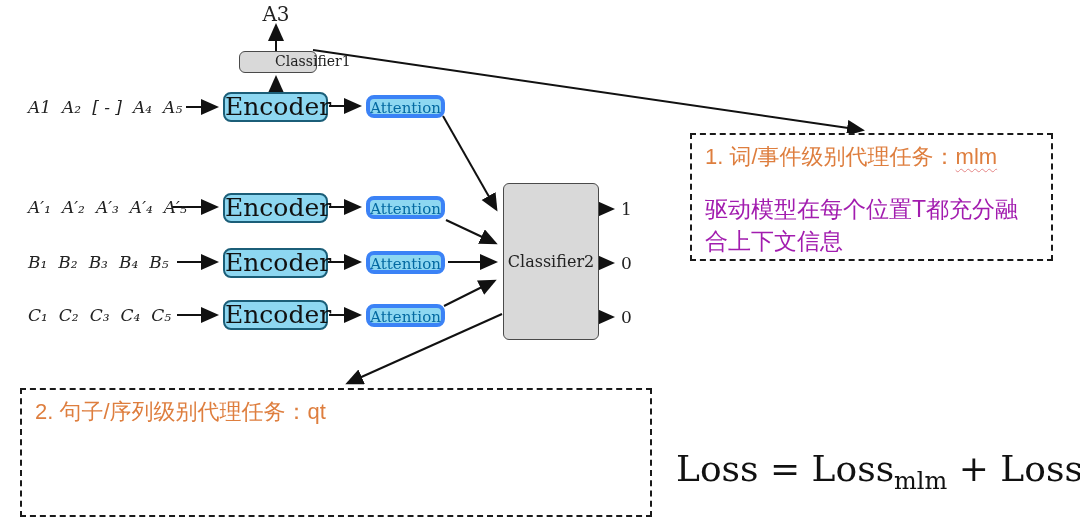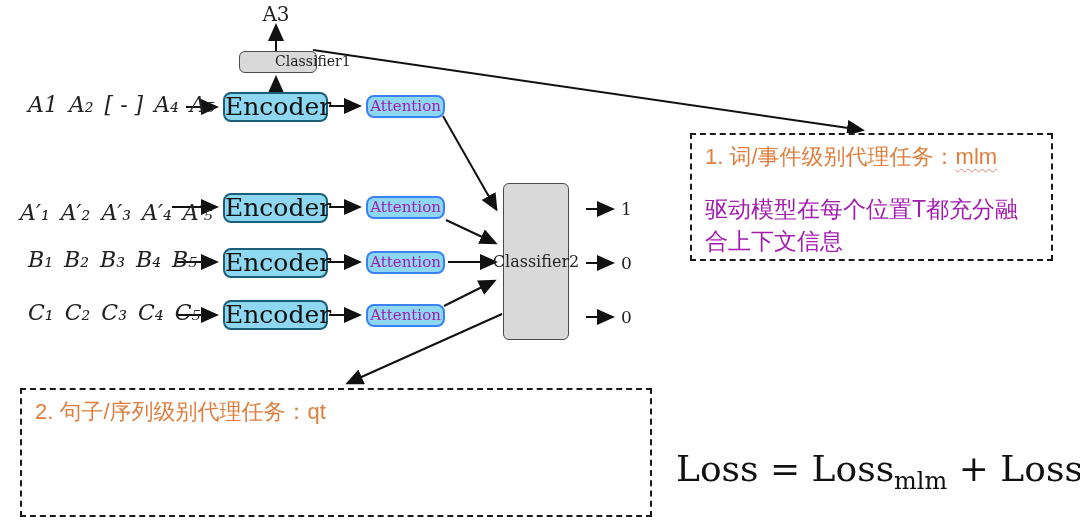--- a/index.html
+++ b/index.html
@@ -7,35 +7,35 @@
     position:relative;width:1080px;height:532px;background:#ffffff;
     font-family:"Liberation Sans", sans-serif;overflow:hidden;
   }
   .arrows{position:absolute;left:0;top:0;z-index:1;}
   .node{position:absolute;z-index:2;box-sizing:border-box;text-align:center;}
   .encoder{
     width:105px;height:30px;background:#8dd7f1;border:2px solid #1b5e78;border-radius:8px;
     font-family:"DejaVu Serif", serif;font-size:25px;line-height:26px;color:#111;
   }
   .attention{
-    width:79px;height:23px;background:#8dd7f1;border:2px solid #3b82f6;border-radius:8px;
-    font-family:"DejaVu Serif", serif;font-size:15px;line-height:19px;color:#a21caf;
+    width:79px;height:23px;background:#8dd7f1;border:4px solid #3b82f6;border-radius:8px;
+    font-family:"DejaVu Serif", serif;font-size:15px;line-height:19px;color:#0369a1;
   }
   .classifier1{
     width:78px;height:22px;background:#d9d9d9;border:1.5px solid #4a4a4a;border-radius:6px;
     font-family:"DejaVu Serif", serif;font-size:14px;line-height:19px;color:#222;padding-left:35px;
   }
   .classifier2{
-    width:66px;height:157px;background:#d9d9d9;border:1.5px solid #4a4a4a;border-radius:6px;
+    width:96px;height:157px;background:#d9d9d9;border:1.5px solid #4a4a4a;border-radius:6px;
     font-family:"DejaVu Serif", serif;font-size:16px;color:#222;
     display:flex;align-items:center;justify-content:center;
   }
   .tokens{
     position:absolute;z-index:2;display:flex;gap:11px;height:20px;align-items:flex-end;
-    font-family:"DejaVu Serif", serif;font-style:italic;font-size:22px;color:#222;
+    font-family:"DejaVu Serif", serif;font-style:italic;font-size:17px;color:#222;
   }
   .tokens span{white-space:nowrap;}
   .a3{
     position:absolute;z-index:2;font-family:"DejaVu Serif", serif;font-size:20px;color:#222;text-align:center;
   }
   .out{
     position:absolute;z-index:2;font-family:"DejaVu Serif", serif;font-size:17px;color:#222;
   }
   .dashed-box{
     position:absolute;z-index:2;border:2px dashed #1a1a1a;background:#ffffff;box-sizing:border-box;
@@ -96,21 +96,21 @@
   <div class="node classifier1" style="left:239px;top:51px;">Classifier1</div>
   <div class="node classifier2" style="left:503px;top:183px;">Classifier2</div>
 
   <div class="tokens" style="left:28px;top:97px;">
     <span>A1</span>
     <span>A₂</span>
     <span>[ - ]</span>
     <span>A₄</span>
     <span>A₅</span>
   </div>
-  <div class="tokens" style="left:20px;top:197px;margin-top:8px;">
+  <div class="tokens" style="left:28px;top:197px;">
     <span>A′₁</span>
     <span>A′₂</span>
     <span>A′₃</span>
     <span>A′₄</span>
     <span>A′₅</span>
   </div>
   <div class="tokens" style="left:28px;top:252px;">
     <span>B₁</span>
     <span>B₂</span>
     <span>B₃</span>

